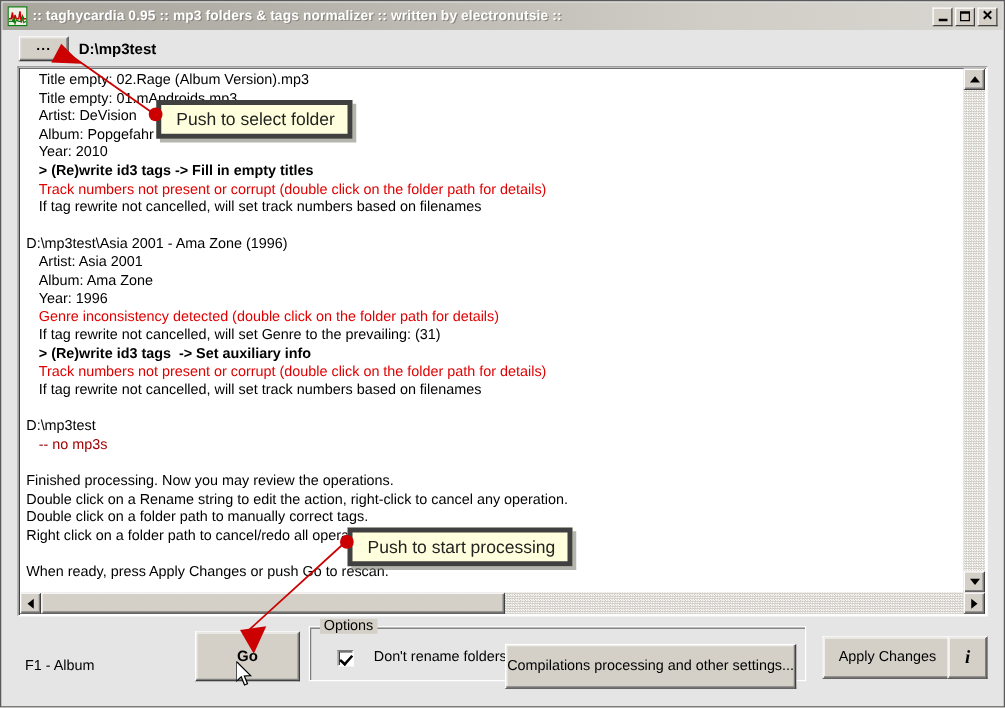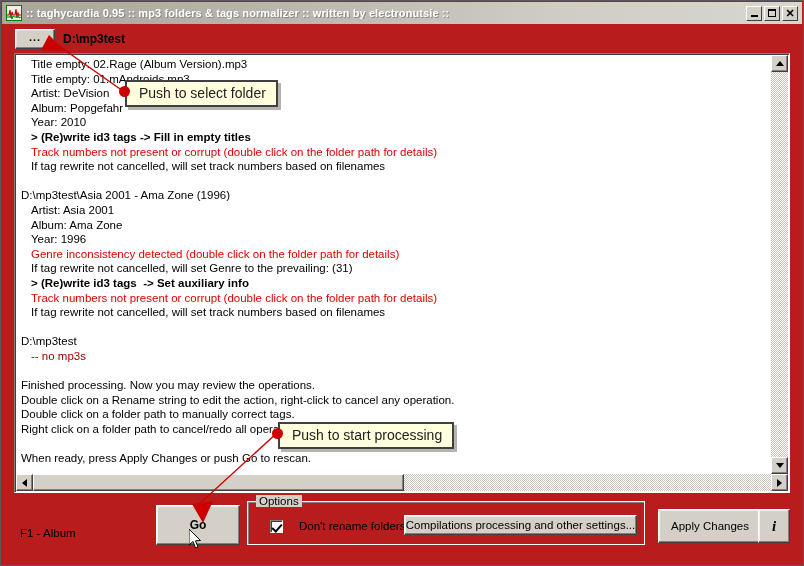--- a/index.html
+++ b/index.html
@@ -5,21 +5,21 @@
   html, body {
     margin: 0; padding: 0;
     width: 804px; height: 566px;
     overflow: hidden;
     background: #d4d0c8;
     font-family: "Liberation Sans", sans-serif;
   }
   #app {
     position: relative;
     width: 804px; height: 566px;
-    background: #b91c1c;
+    background: #e5e5e5;
     border: 1px solid #5a5a5a;
     box-sizing: border-box;
   }
 
   
   .titlebar {
     position: absolute; left: 1px; top: 1px;
     width: 800px; height: 22px;
     background: linear-gradient(to right, #a7a59c 0%, #b8b6ae 35%, #cfcdc6 70%, #d8d6d0 100%);
     display: flex; align-items: center;
@@ -237,21 +237,21 @@
   .chkbox.checked::after {
     content: "";
     position: absolute; left: 3px; top: 1px;
     width: 4px; height: 8px;
     border: solid #000; border-width: 0 2px 2px 0;
     transform: rotate(42deg);
   }
   .chk-label { font-size: 11.5px; color: #000; white-space: nowrap; }
   .settings-btn {
     position: absolute; left: 156px; top: 13px;
-    width: 233px; height: 20px;
+    width: 233px; height: 36px;
     background: #d4d0c8;
     border-top: 1px solid #ffffff;
     border-left: 1px solid #ffffff;
     border-right: 1px solid #404040;
     border-bottom: 1px solid #404040;
     box-shadow: inset -1px -1px 0 #808080, inset 1px 1px 0 #efefef;
     box-sizing: border-box;
     display: flex; align-items: center; justify-content: center;
     font-size: 11.5px; color: #000; white-space: nowrap;
   }
@@ -281,21 +281,21 @@
     display: flex; align-items: center; justify-content: center;
     font-family: "Liberation Serif", serif;
     font-style: italic; font-weight: bold;
     font-size: 15px; color: #000;
   }
 
   
   .callout {
     position: absolute;
     background: #ffffdd;
-    border: 2px solid #404040;
+    border: 4px solid #404040;
     box-shadow: 3px 3px 0 rgba(120,120,110,0.55);
     padding: 3px 10px 4px 12px;
     font-size: 14px; color: #222;
     white-space: nowrap;
     z-index: 40;
   }
   .anno-svg {
     position: absolute; left: 0; top: 0;
     width: 804px; height: 566px;
     pointer-events: none;

